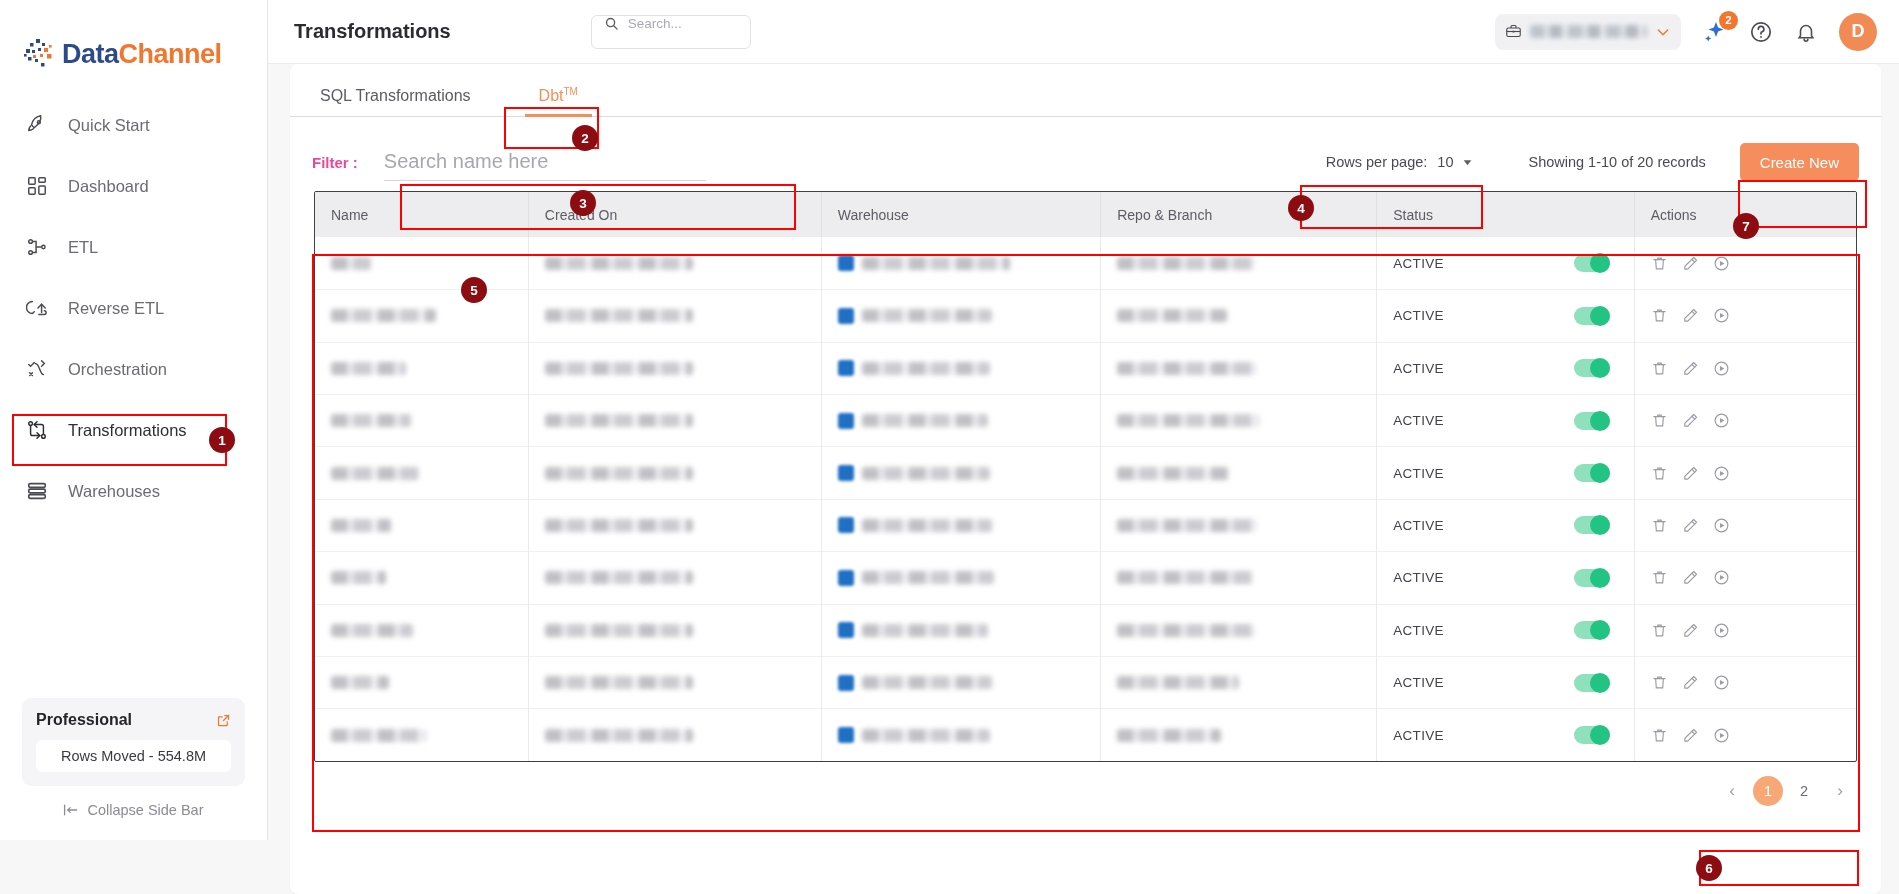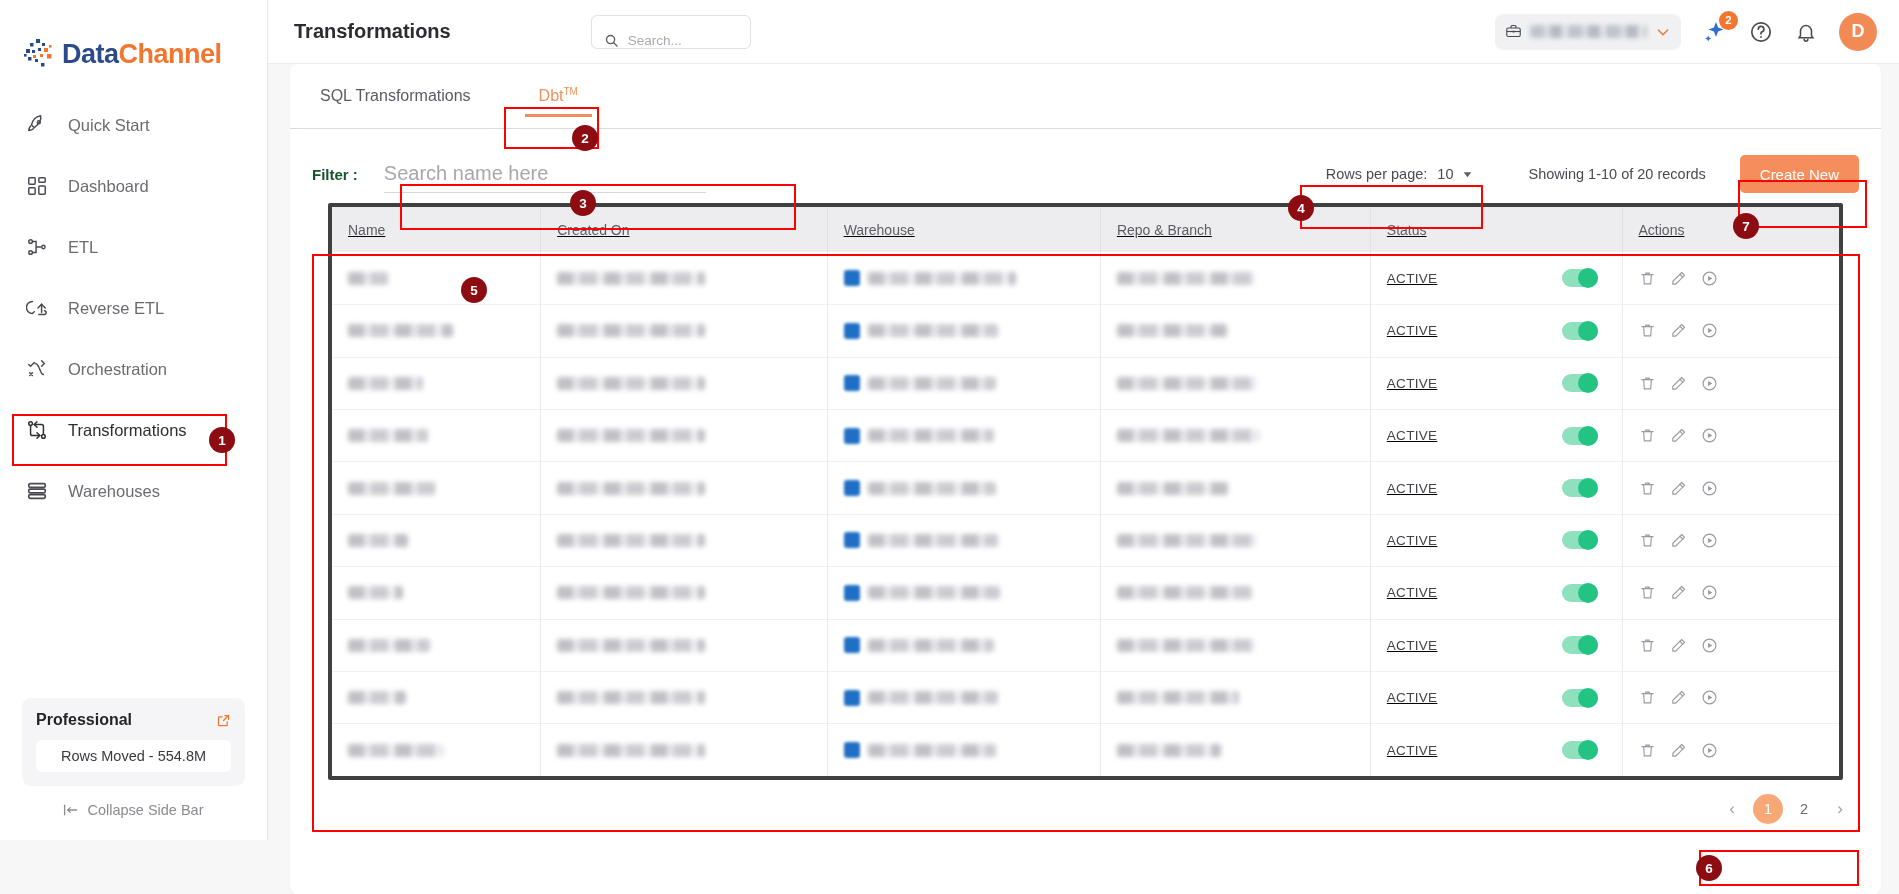--- a/index.html
+++ b/index.html
@@ -56,21 +56,21 @@
   
   .main { flex: 1 1 auto; display:flex; flex-direction: column; min-width:0; background:#f7f7f8; }
 
   .topbar {
     height: 64px; background:#ffffff; border-bottom: 1px solid #ececee;
     display:flex; align-items:center; padding: 0 22px 0 26px; gap: 0;
   }
   .page-title { font-size: 20px; font-weight: 700; color: #2b2b31; }
   .top-search {
     width: 160px; height: 34px; border: 1px solid #e2e2e6; border-radius: 6px;
-    display:flex; align-items:flex-end; gap: 9px; padding: 0 12px;
+    display:flex; align-items:flex-start; gap: 9px; padding: 0 12px;
     margin-left: 140px;
   }
   .top-search .ph { color:#a9a9b1; font-size: 13.5px; }
   .top-right { margin-left: auto; display:flex; align-items:center; gap: 22px; }
   .org-select {
     width: 186px; height: 36px; background:#f1f1f3; border-radius: 8px;
     display:flex; align-items:center; padding: 0 10px; gap: 8px;
   }
   .org-blur {
     flex:1 1 auto; height: 13px; border-radius: 3px;
@@ -90,51 +90,51 @@
   }
 
   
   .content { flex:1 1 auto; padding: 0 18px 0 22px; display:flex; flex-direction:column; min-height:0; }
   .card {
     background:#ffffff; border-radius: 8px; flex:1 1 auto;
     display:flex; flex-direction:column; min-height:0;
     box-shadow: 0 1px 2px rgba(0,0,0,.04);
   }
 
-  .tabs { display:flex; align-items:flex-end; padding: 22px 0 12px 22px; border-bottom: 1px solid #d9dae3; }
+  .tabs { display:flex; align-items:flex-end; padding: 22px 0 0 22px; border-bottom: 1px solid #d9dae3; }
   .tab {
     font-size: 16px; color:#5b5b63; padding: 0 8px 11px 8px; cursor:pointer; position:relative;
   }
   .tab + .tab { margin-left: 52px; }
   .tab.active { color:#f2905c; }
   .tab.active::after {
     content:""; position:absolute; left:-6px; right:-6px; bottom:-1px; height:3px; background:#f2905c;
   }
   .tm { font-size: 10px; vertical-align: super; }
 
   .toolbar { display:flex; align-items:center; padding: 26px 22px 10px 22px; }
-  .filter-label { font-size: 15px; font-weight: 700; color:#14532d; margin-right: 26px; }
+  .filter-label { font-size: 15px; font-weight: 700; color:#ec4899; margin-right: 26px; }
   .filter-input {
     width: 322px; height: 38px; border: none; border-bottom: 1px solid #d6d6db;
     font-size: 20px; color:#43434a; outline:none; background:transparent;
     font-family: "Liberation Sans", sans-serif;
   }
   .filter-input::placeholder { color:#a7a7af; }
   .toolbar-right { margin-left:auto; display:flex; align-items:center; gap: 0; justify-content: center; }
   .rows-per-page { display:flex; align-items:center; gap: 10px; font-size: 14.5px; color:#4a4a52; padding: 6px 10px; }
   .rpp-value { display:flex; align-items:center; gap:8px; color:#4a4a52; cursor:pointer; }
   .showing { font-size: 14.5px; color:#4a4a52; margin: 0 34px 0 44px; }
   .btn-create {
     background:#f58d5c; color:#ffffff; border:none; border-radius: 5px;
     height: 38px; padding: 0 20px; font-size: 15px; cursor:pointer;
     font-family: "Liberation Sans", sans-serif;
   }
 
   
-  .table-wrap { margin: 0 38px; flex: 0 0 auto; border: 4px solid #404040; border-radius: 2px; overflow:hidden;text-decoration:underline; }
+  .table-wrap { margin: 0 24px; flex: 0 0 auto; border: 1px solid #404040; border-radius: 2px; overflow:hidden; }
   table { width:100%; border-collapse: collapse; table-layout: fixed; }
   thead th {
     background:#ededef; text-align:left; font-weight:400; color:#5c5c64;
     font-size: 14px; height: 45px; padding: 0 16px;
     border-right: 1px solid #e0e0e4;
   }
   thead th:last-child { border-right: none; }
   tbody td {
     height: 52.4px; padding: 0 16px; border-top: 1px solid #f0f0f2;
     border-right: 1px solid #eaeaee; vertical-align: middle;

